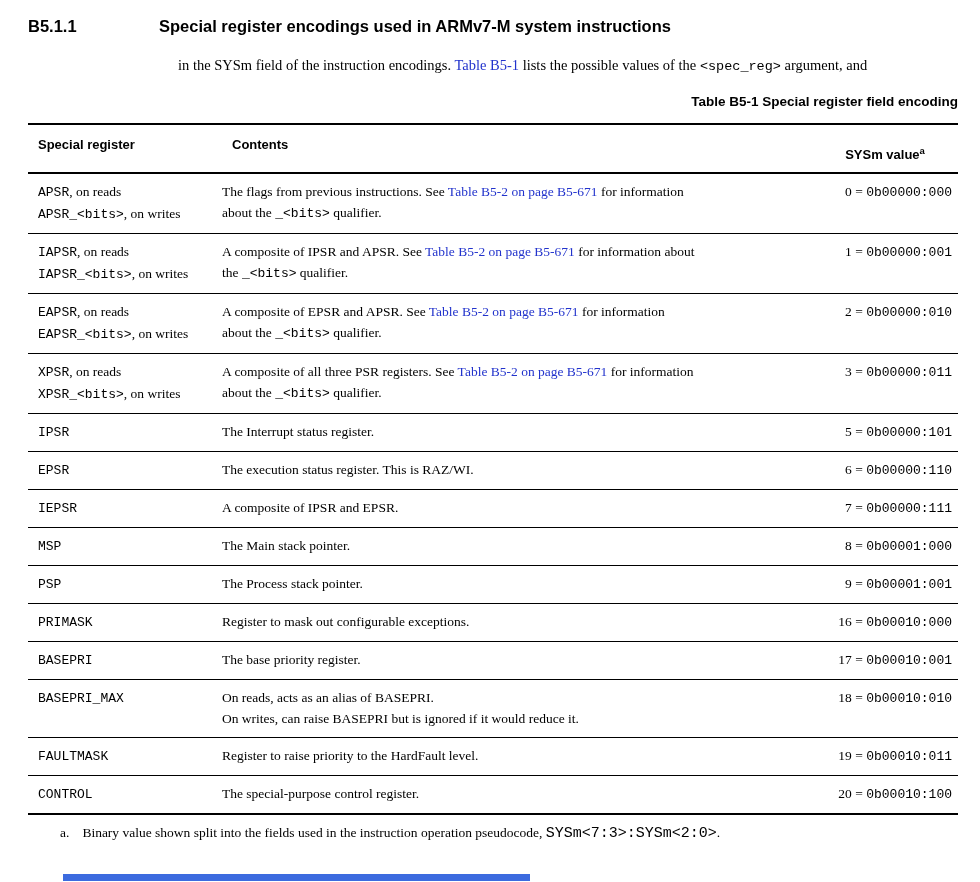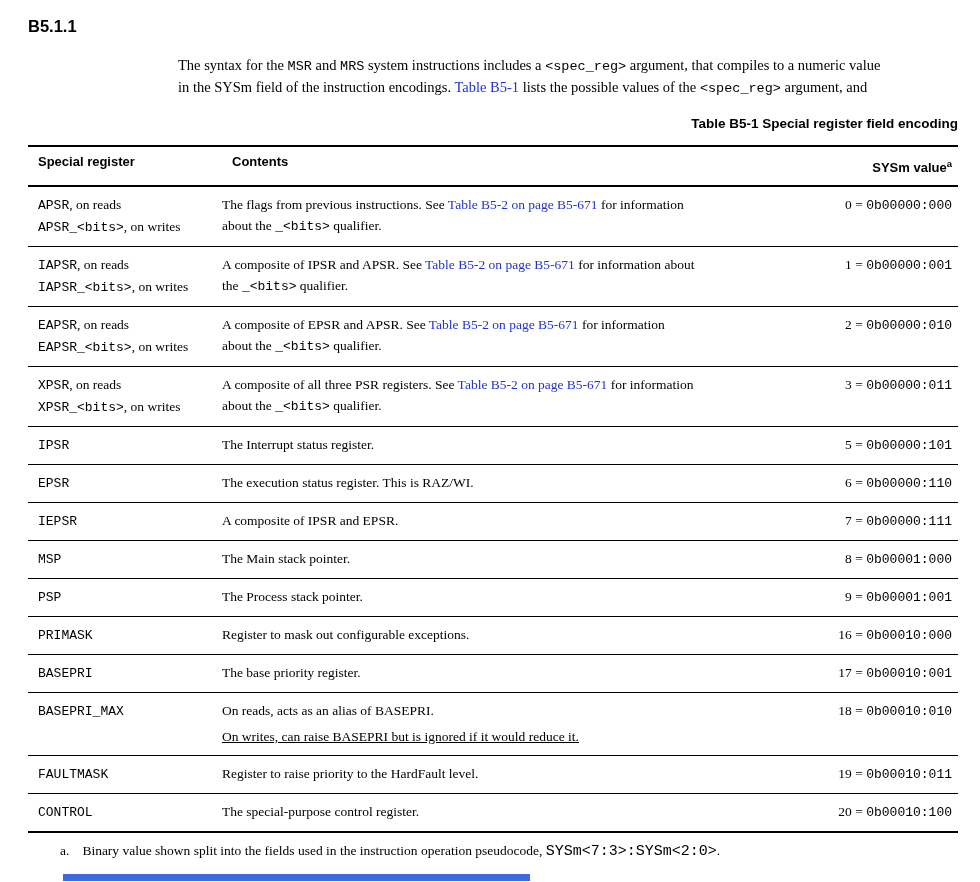--- a/index.html
+++ b/index.html
@@ -28,55 +28,55 @@
     border-collapse:collapse;table-layout:fixed;
     border-top:2px solid #000;
     font-size:13.5px;line-height:21px;
   }
   col.c1{width:194px;} col.c2{width:596px;} col.c3{width:140px;}
   th{
     font-family:"Liberation Sans",sans-serif;font-weight:bold;
     font-size:13px;text-align:left;
     padding:1px 0 9px 10px;border-bottom:2px solid #000;line-height:16px;
   }
-  th.h-sysm{text-align:right;padding:13px 6px 9px 0;}
+  th.h-sysm{text-align:center;padding:22px 6px 9px 0;}
   sup{font-size:9.5px;vertical-align:super;line-height:0;}
   td{
     vertical-align:top;border-bottom:1px solid #000;
     padding:7px 0 8px 10px;
   }
   td.contents{padding:7px 12px 8px 0;}
   td.sysm{text-align:right;padding:7px 6px 8px 0;white-space:nowrap;}
   tr.last td{border-bottom:2px solid #000;}
   .line{white-space:nowrap;}
-  td.gap .line + .line{margin-top:5px;text-decoration:underline;}
+  td.gap .line + .line{}
   .mono{font-family:"Liberation Mono","DejaVu Sans Mono",monospace;}
   table .mono{font-size:13px;}
   .link{color:var(--link,#2233cc);}
   .footnote{
     margin:9px 0 0 60px;font-size:13.5px;line-height:17px;display:flex;
   }
   .fmark{flex:0 0 auto;margin-right:13px;}
   .footnote .mono{font-size:15px;margin-top:40px;}
   .selection-bar{
     position:absolute;left:63px;top:874px;width:467px;height:7px;
     background:var(--selbar,#3c6bdf);
   }
 </style>
 </head>
 <body>
 
 <div class="page">
 
   <div class="heading-row">
     <span class="section-number">B5.1.1</span>
+    <span class="section-title">Special register encodings used in ARMv7-M system instructions</span>
   </div>
 
   <div class="intro">
-      <div class="line"><span>The syntax for the </span><span class="mono">MSR</span><span> and </span><span class="mono">MRS</span><span> system instructions includes a </span><span class="mono">&lt;spec_reg&gt;</span><span> argument, that compiles to a numeric value</span></div>
       <div class="line"><span>in the SYSm field of the instruction encodings. </span><span class="link">Table B5-1</span><span> lists the possible values of the </span><span class="mono">&lt;spec_reg&gt;</span><span> argument, and</span></div>
     </div>
 
   <div class="caption">Table B5-1 Special register field encoding</div>
 
   <table>
     <colgroup>
         <col class="c1">
         <col class="c2">
         <col class="c3">

